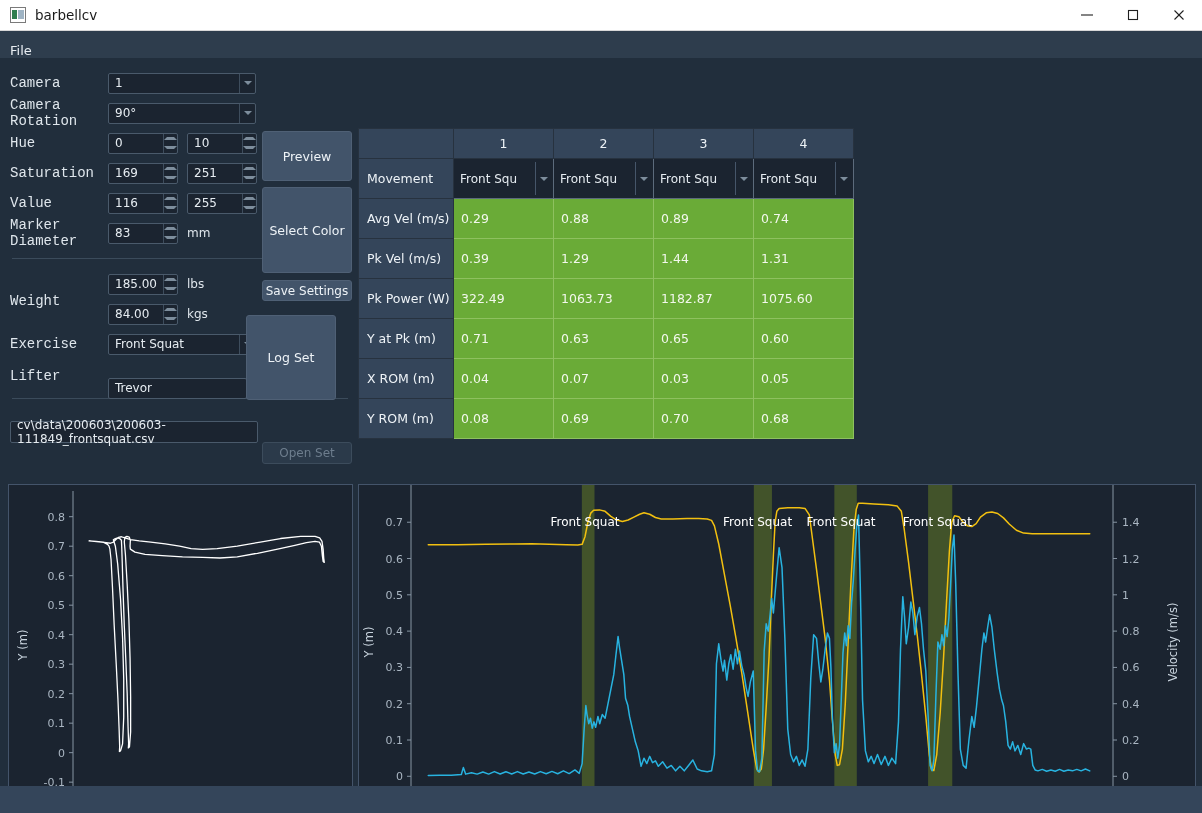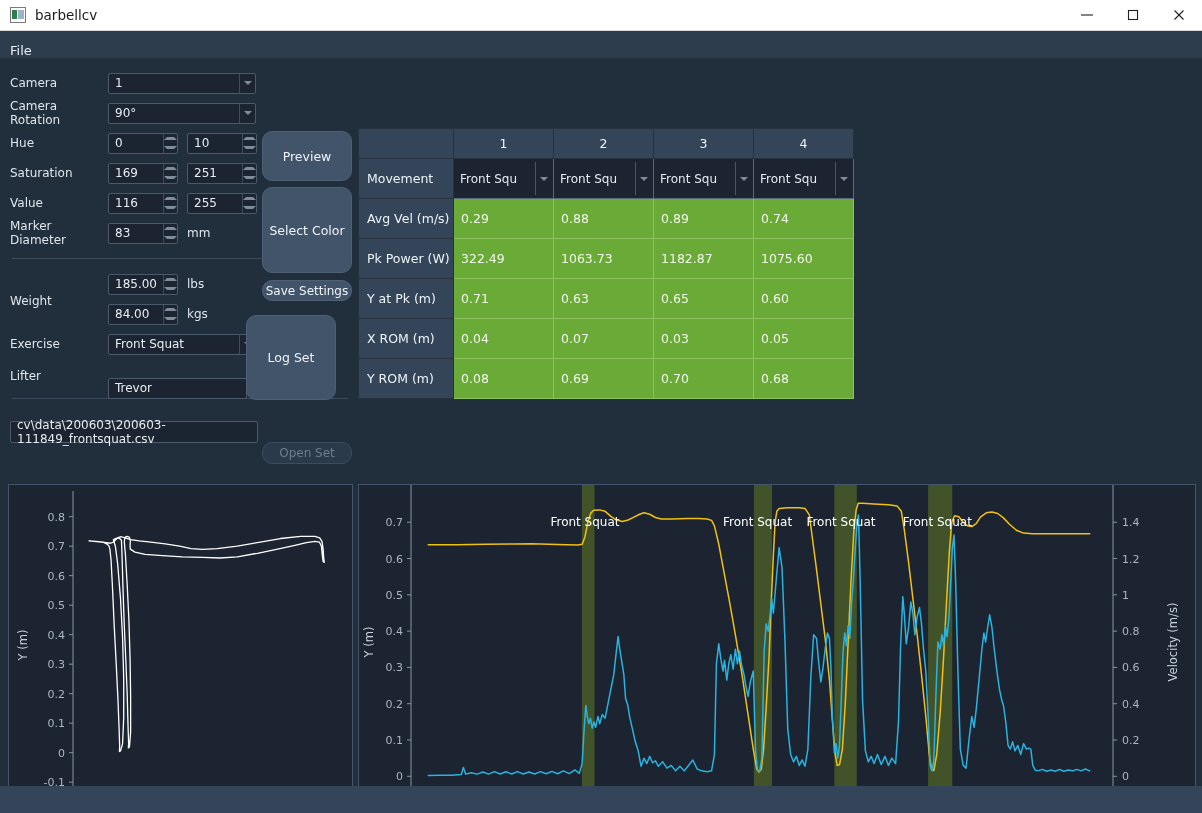--- a/index.html
+++ b/index.html
@@ -37,21 +37,21 @@
   
   .menubar { height: 27px; background: #2e3d4d; display: flex; align-items: center; }
   .menu-item { padding: 12px 12px 0 10px; font-size: 13px; color: #e8edf2; line-height: 27px; }
 
   
   .body-area { position: relative; height: 755px; background: #212e3c; }
 
   
   .controls { position: absolute; left: 0; top: 0; width: 358px; height: 355px; padding: 10px 8px 0 10px; }
   .row { display: flex; align-items: center; height: 30px; }
-  .lbl { font-size: 12px; color: #dfe6ec; width: 98px; flex: 0 0 98px; }
+  .lbl { font-size: 14px; color: #dfe6ec; width: 98px; flex: 0 0 98px; font-family: Liberation Mono, monospace; }
   .combo {
     width: 148px; height: 21px; background: #1b2430; border: 1px solid #4a5a6b; border-radius: 2px;
     display: flex; align-items: center; position: relative;
   }
   .combo .val { font-size: 12px; color: #e6ecf1; padding-left: 6px; }
   .combo .arrowbox {
     position: absolute; right: 0; top: 0; width: 16px; height: 19px;
     border-left: 1px solid #3e4d5d; display: flex; align-items: center; justify-content: center;
   }
   .tri-down { width: 0; height: 0; border-left: 4px solid transparent; border-right: 4px solid transparent; border-top: 4px solid #7d8d9c; }
@@ -62,21 +62,21 @@
   .spin .val { font-size: 12px; color: #e6ecf1; padding-left: 6px; }
   .spin .btns {
     position: absolute; right: 0; top: 0; width: 14px; height: 19px;
     display: flex; flex-direction: column; border-left: 1px solid #3e4d5d;
   }
   .spin .btns div { flex: 1; display: flex; align-items: center; justify-content: center; }
   .tri-up-s { width: 0; height: 0; border-left: 3px solid transparent; border-right: 3px solid transparent; border-bottom: 3px solid #7d8d9c; }
   .tri-down-s { width: 0; height: 0; border-left: 3px solid transparent; border-right: 3px solid transparent; border-top: 3px solid #7d8d9c; }
   .unit { font-size: 12px; color: #dfe6ec; }
   .btn {
-    background: #42546a; border: 1px solid #4f6075; border-radius: 10px; color: #eef3f7;
+    background: #42546a; border: 1px solid #4f6075; border-radius: 3px; color: #eef3f7;
     font-size: 12.5px; display: flex; align-items: center; justify-content: center;
   }
   .btn.disabled { color: #6d7d8d; background: #2b3a4a; border-color: #3c4c5c; }
   .sep { height: 1px; background: #3b4b5b; margin: 6px 2px 4px 2px; }
   .textinput {
     height: 21px; background: #1b2430; border: 1px solid #4a5a6b; border-radius: 2px;
     display: flex; align-items: center; font-size: 12px; color: #e6ecf1; padding-left: 6px; margin-top: 25px;
   }
   .chk-wrap { display: flex; align-items: center; gap: 7px; }
   .chk { width: 13px; height: 13px; border: 1px solid #8b9aa8; background: #212e3c; border-radius: 1px; }
@@ -382,20 +382,27 @@
                 </div>
             </td>
           </tr>
 
           <tr>
             <th class="rowhdr">Avg Vel (m/s)</th>
             <td class="datacell">0.29</td>
             <td class="datacell">0.88</td>
             <td class="datacell">0.89</td>
             <td class="datacell">0.74</td>
+          </tr>
+          <tr>
+            <th class="rowhdr">Pk Vel (m/s)</th>
+            <td class="datacell">0.39</td>
+            <td class="datacell">1.29</td>
+            <td class="datacell">1.44</td>
+            <td class="datacell">1.31</td>
           </tr>
           <tr>
             <th class="rowhdr">Pk Power (W)</th>
             <td class="datacell">322.49</td>
             <td class="datacell">1063.73</td>
             <td class="datacell">1182.87</td>
             <td class="datacell">1075.60</td>
           </tr>
           <tr>
             <th class="rowhdr">Y at Pk (m)</th>

